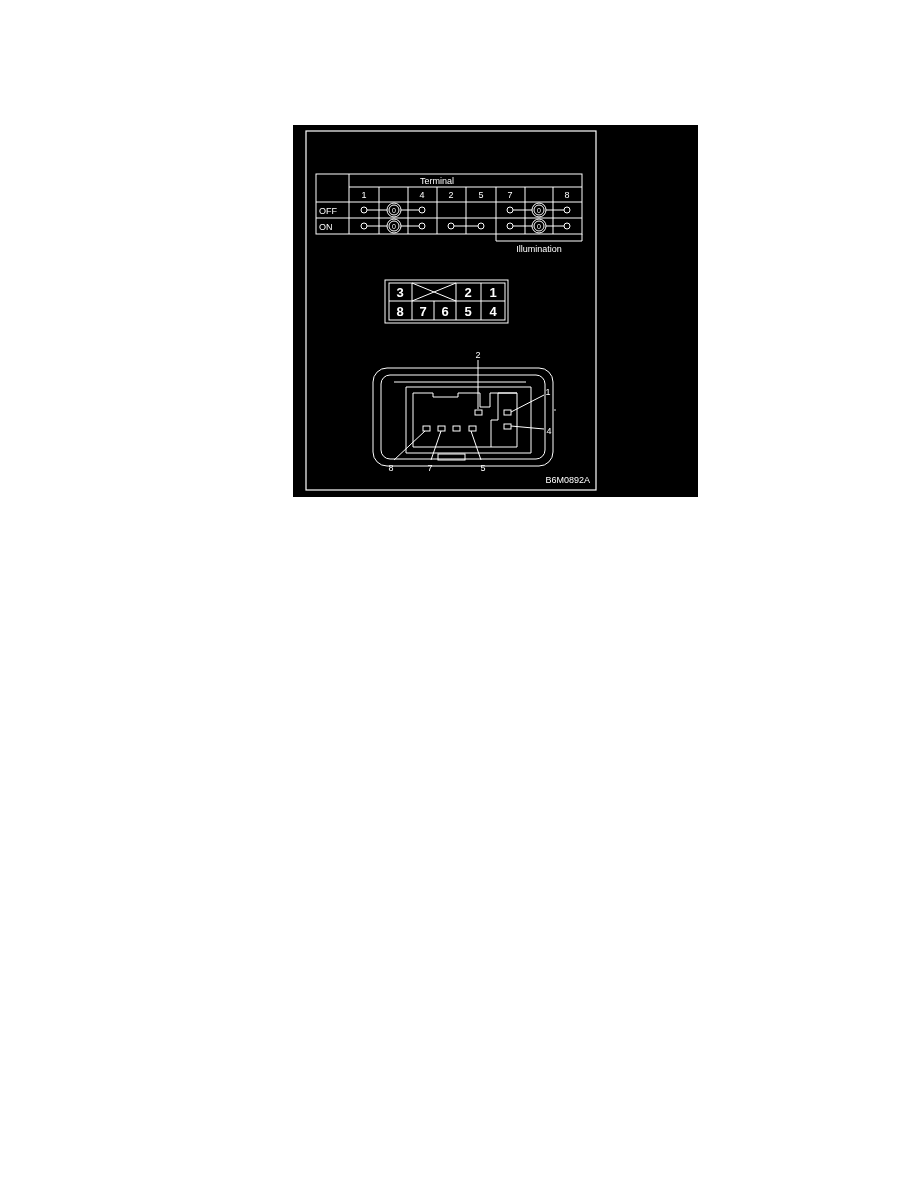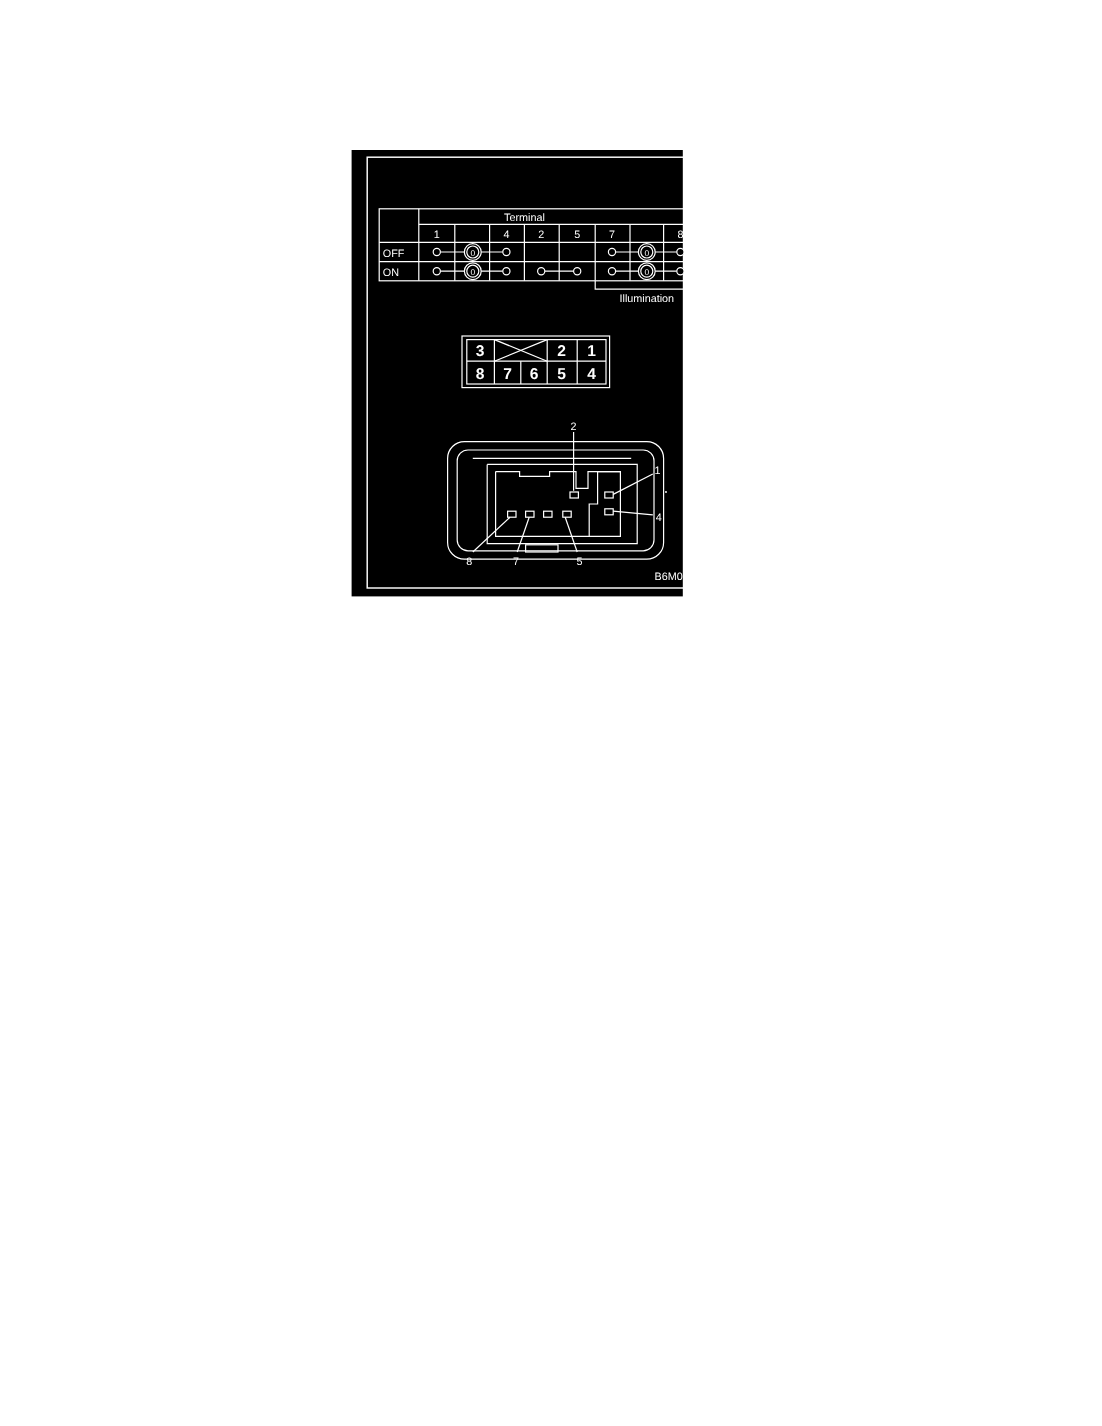--- a/index.html
+++ b/index.html
@@ -1,19 +1,20 @@
 <!DOCTYPE html>
 <html><head>
 <meta charset="utf-8">
 <style>
   html, body { margin: 0; padding: 0; background: #ffffff; }
   body { width: 918px; height: 1188px; position: relative; overflow: hidden; }
   #panel {
-    position: absolute; left: 293px; top: 125px; width: 276px; height: 372px;
+    position: absolute; left: 293px; top: 125px; width: 360px; height: 372px;
     background: #000000;
+    padding-left: 45px;
   }
   #diagram { position: absolute; left: 0; top: 0; }
   .lbl { font-family: "Liberation Sans", sans-serif; fill: #ffffff; }
 </style>
 </head>
 <body>
 
 <div id="panel">
 <svg id="diagram" width="330" height="372" viewBox="0 0 330 372">
 

